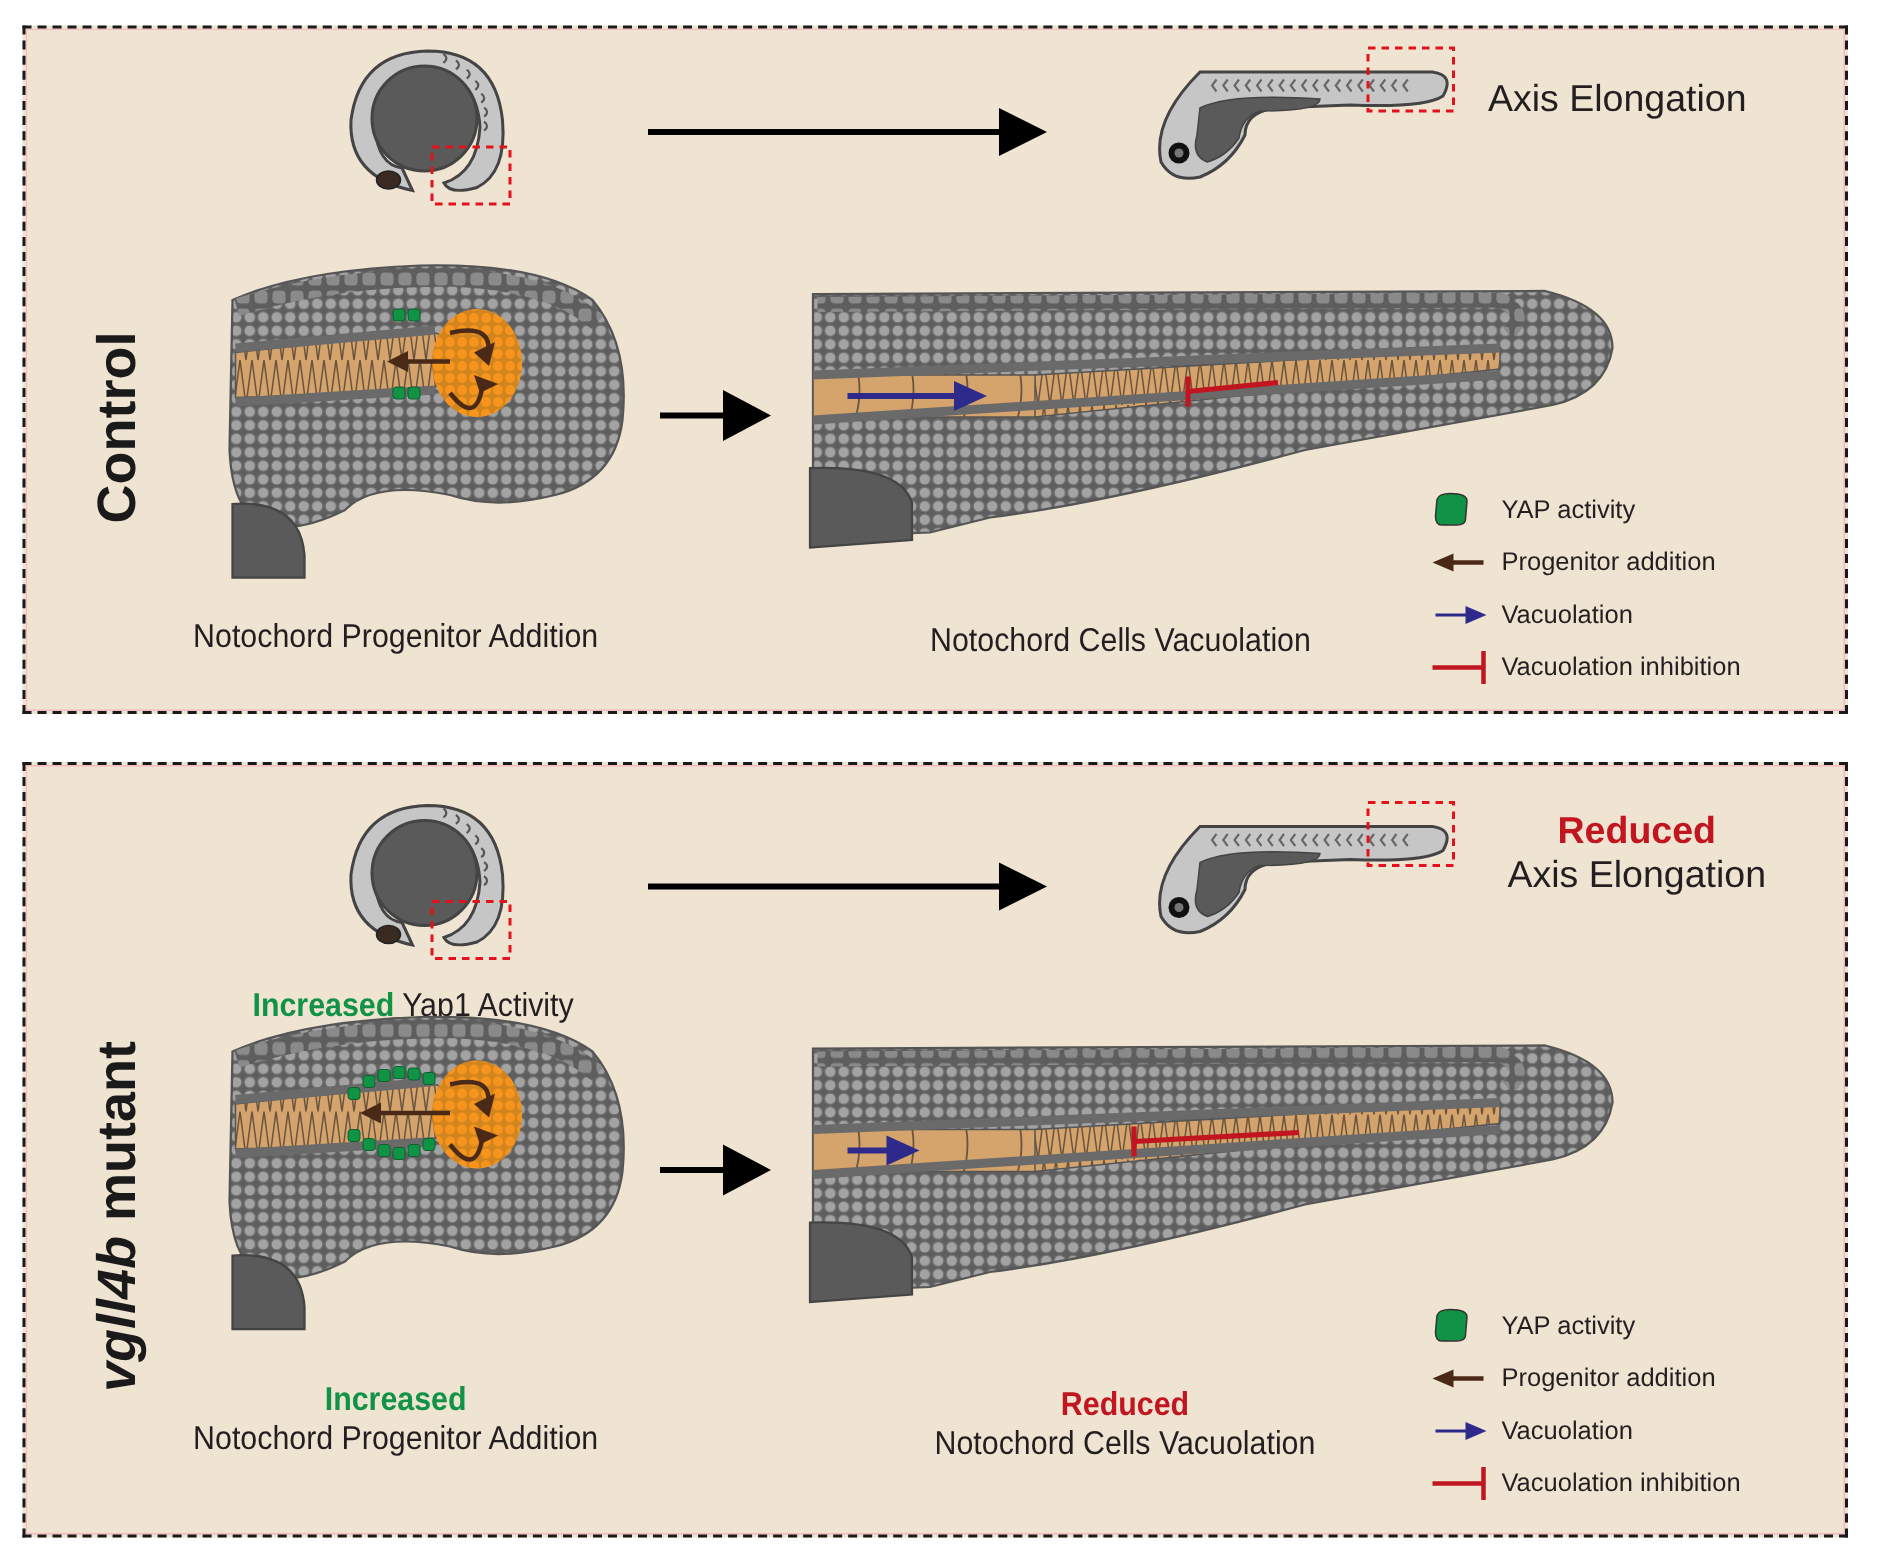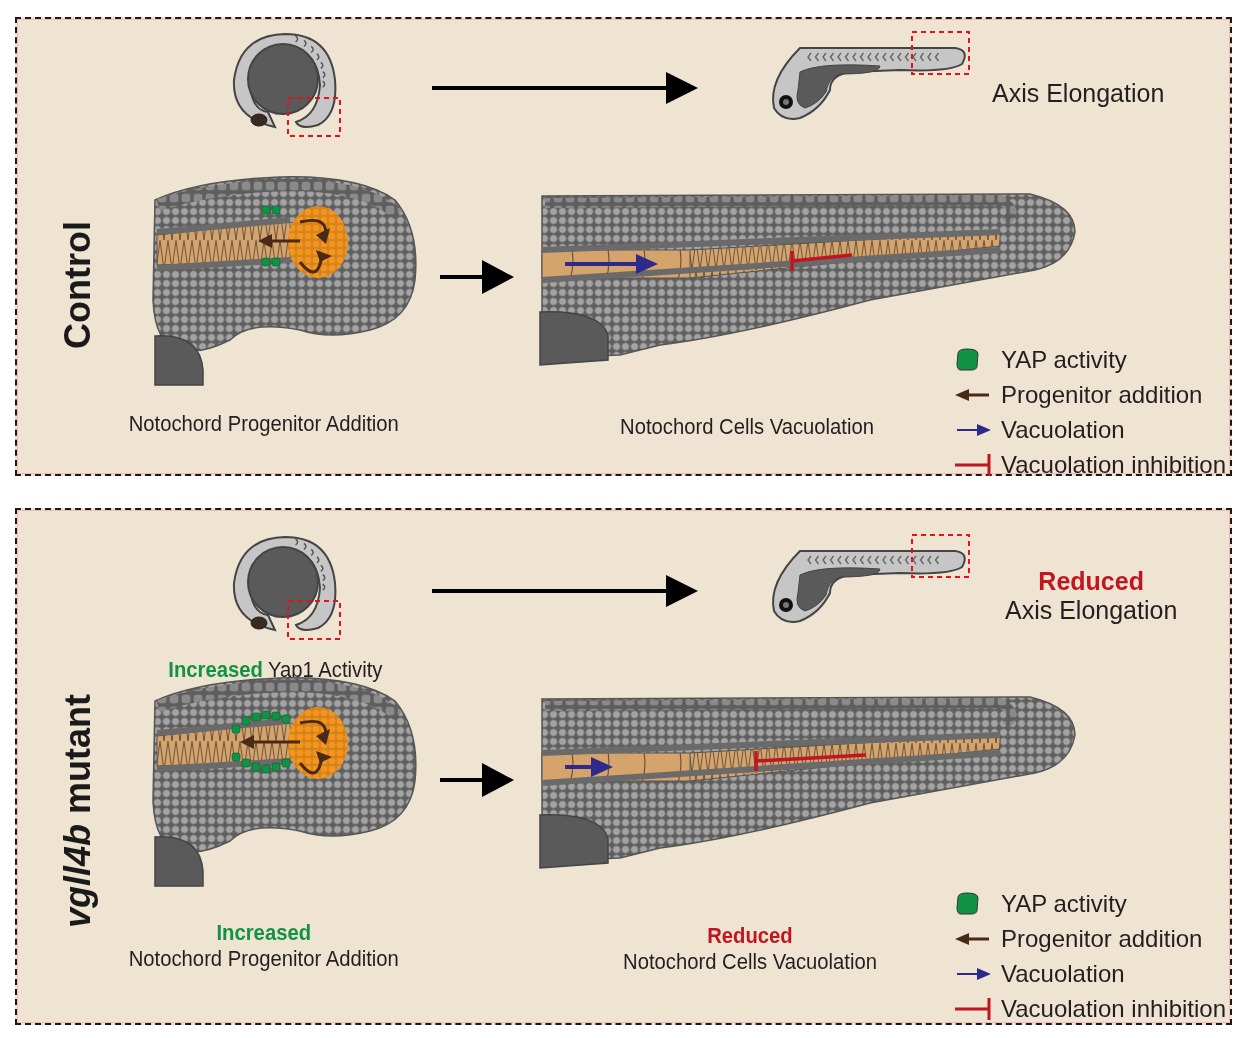--- a/index.html
+++ b/index.html
@@ -8,24 +8,24 @@
     border:2px dashed #1a1a1a;box-shadow:0 0 0 1px #f6b9be inset;box-sizing:border-box;}
   #panel-control{top:17px;height:459px;}
   #panel-mutant{top:508px;height:517px;}
   .rot-label{position:absolute;transform-origin:left top;transform:rotate(-90deg);white-space:nowrap;
     font-weight:bold;font-size:36px;color:#1a1a1a;}
   .rot-label i{font-style:italic;}
   .caption{position:absolute;font-size:22px;white-space:nowrap;text-align:center;transform:scaleX(0.92);transform-origin:center;}
   .caption .hl{display:block;font-weight:bold;}
   .green{color:#119346;}
   .red{color:#c1151f;}
-  .legend{position:absolute;font-size:24px;margin-top:20px;}
+  .legend{position:absolute;font-size:17px;}
   .legend .row{display:flex;align-items:center;height:35px;}
   .legend .sym{width:46px;display:flex;align-items:center;justify-content:flex-start;}
-  .axis-text{position:absolute;font-size:25px;white-space:nowrap;text-align:center;margin-top:27px;}
+  .axis-text{position:absolute;font-size:25px;white-space:nowrap;text-align:center;}
   svg{position:absolute;overflow:visible;}
 </style>
 </head>
 <body>
 
 <div class="panel" id="panel-control">
   <div class="rot-label" style="left:40px;top:330px;">Control</div>
   <div class="axis-text" style="left:975px;top:33px;">Axis Elongation</div>
   <div class="caption" style="left:100px;top:392px;">Notochord Progenitor Addition</div>
   <div class="caption" style="left:592px;top:395px;">Notochord Cells Vacuolation</div>

